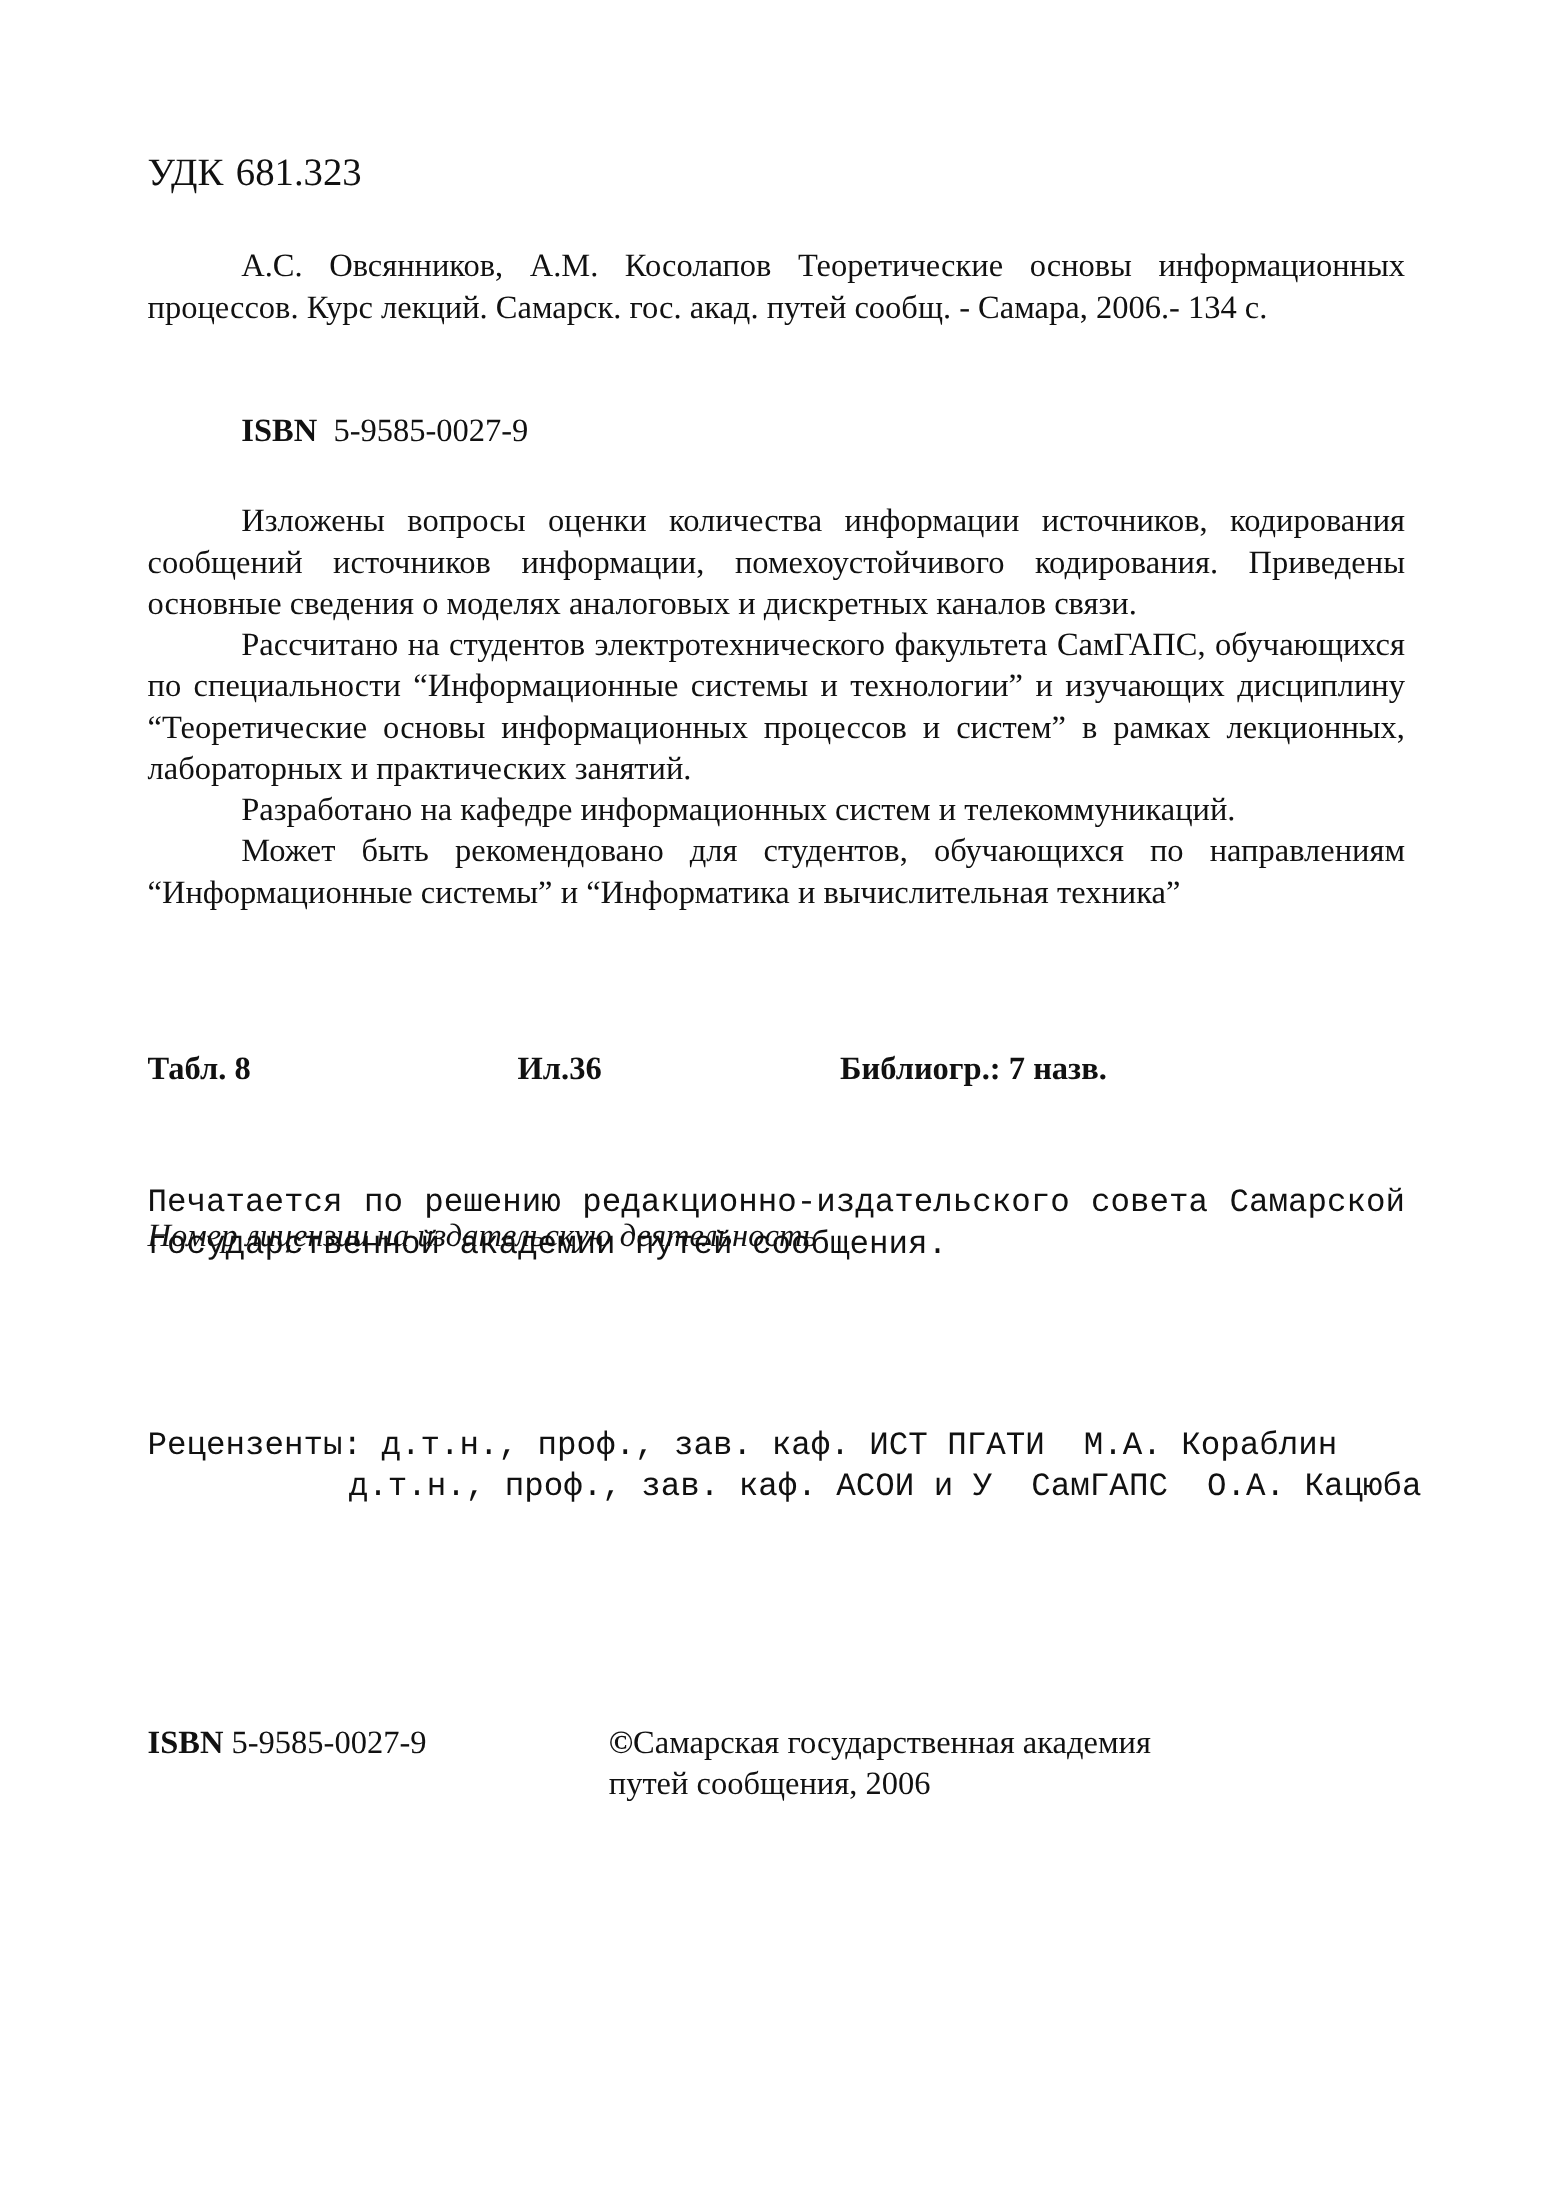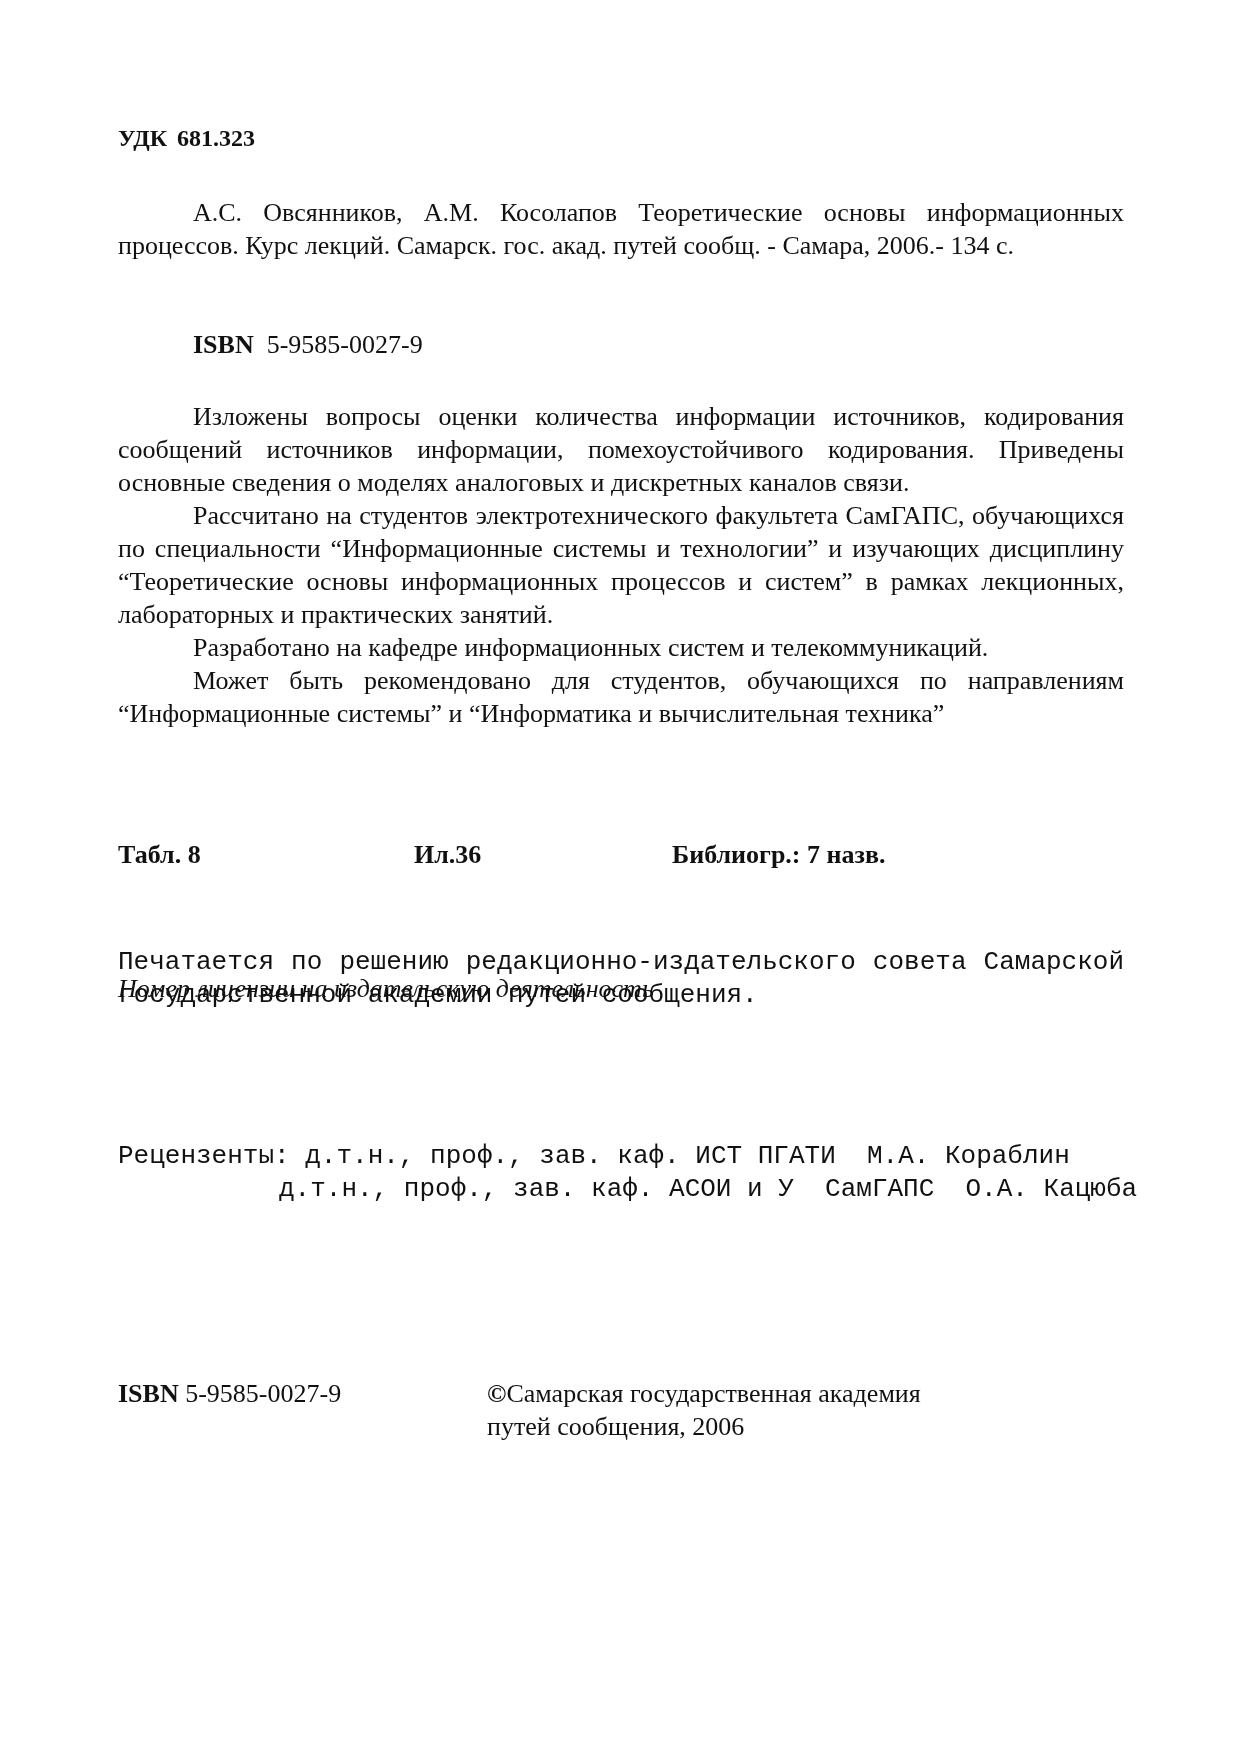--- a/index.html
+++ b/index.html
@@ -23,22 +23,22 @@
     height: 1755px;
   }
   .blk {
     position: absolute;
     left: 118px;
     width: 1006px;
     line-height: 33px;
   }
   .udk {
     top: 118px;
-    font-weight: bold;
-    font-size: 24px;
+    font-weight: normal;
+    font-size: 31px;
     line-height: 40px;
   }
   .udk .gap { display: inline-block; width: 10px; }
   .para {
     text-indent: 75px;
     text-align: justify;
     margin: 0;
   }
   .citation { top: 196px; font-family: Liberation Serif, serif; }
   .isbn1 { top: 328px; padding-left: 75px; }

